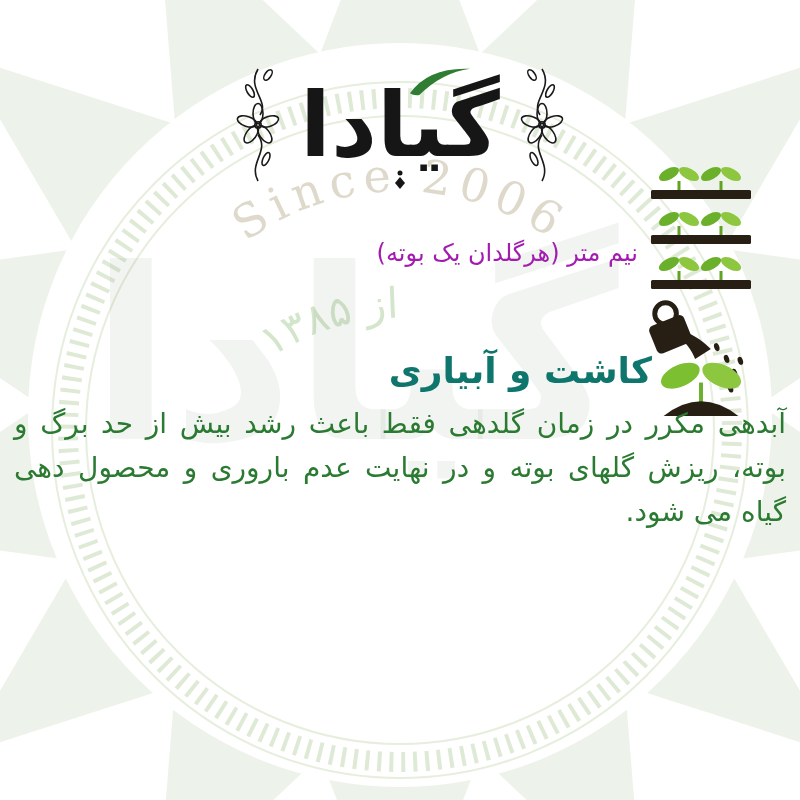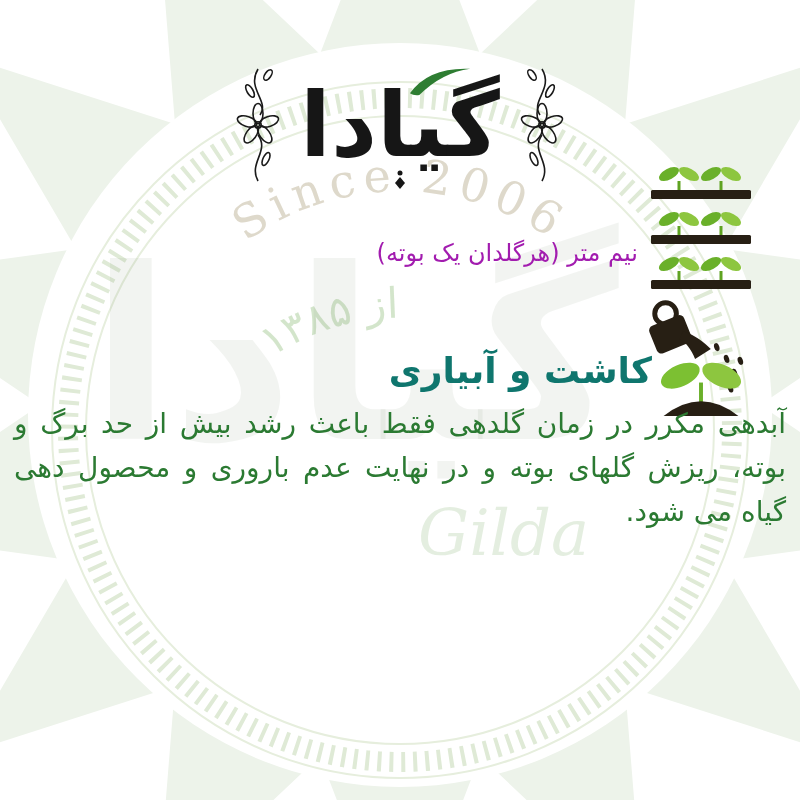--- a/index.html
+++ b/index.html
@@ -53,21 +53,20 @@
     </defs>
     <text font-size="46" letter-spacing="7" fill="#d9d3c3" opacity="0.85" font-family="DejaVu Serif, serif">
       <textPath href="#arc-since" startOffset="50%" text-anchor="middle">Since 2006</textPath>
     </text>
     <text font-size="42" letter-spacing="3" fill="#cfe3c6" opacity="0.9">
       <textPath href="#arc-year" startOffset="36%" text-anchor="middle">از ۱۳۸۵</textPath>
     </text>
   </svg>
 
   <div class="wm-brand">گیادا</div>
-  <div class="wm-gilda">Gilda</div>
 
   <div class="logo-block">
     <svg class="ornament" viewBox="0 0 56 120" stroke="#1a1a1a" fill="none" stroke-width="1.6">
       <path d="M28 4 C 16 24, 40 36, 30 50"></path>
       <path d="M28 70 C 40 86, 18 98, 28 116"></path>
       <ellipse cx="20" cy="26" rx="3" ry="7" transform="rotate(-30 20 26)"></ellipse>
       <ellipse cx="36" cy="94" rx="3" ry="7" transform="rotate(25 36 94)"></ellipse>
       <ellipse cx="38" cy="10" rx="3" ry="6" transform="rotate(35 38 10)"></ellipse>
       <circle cx="28" cy="60" r="3.2"></circle>
       <ellipse cx="28" cy="48.5" rx="5" ry="10"></ellipse>

